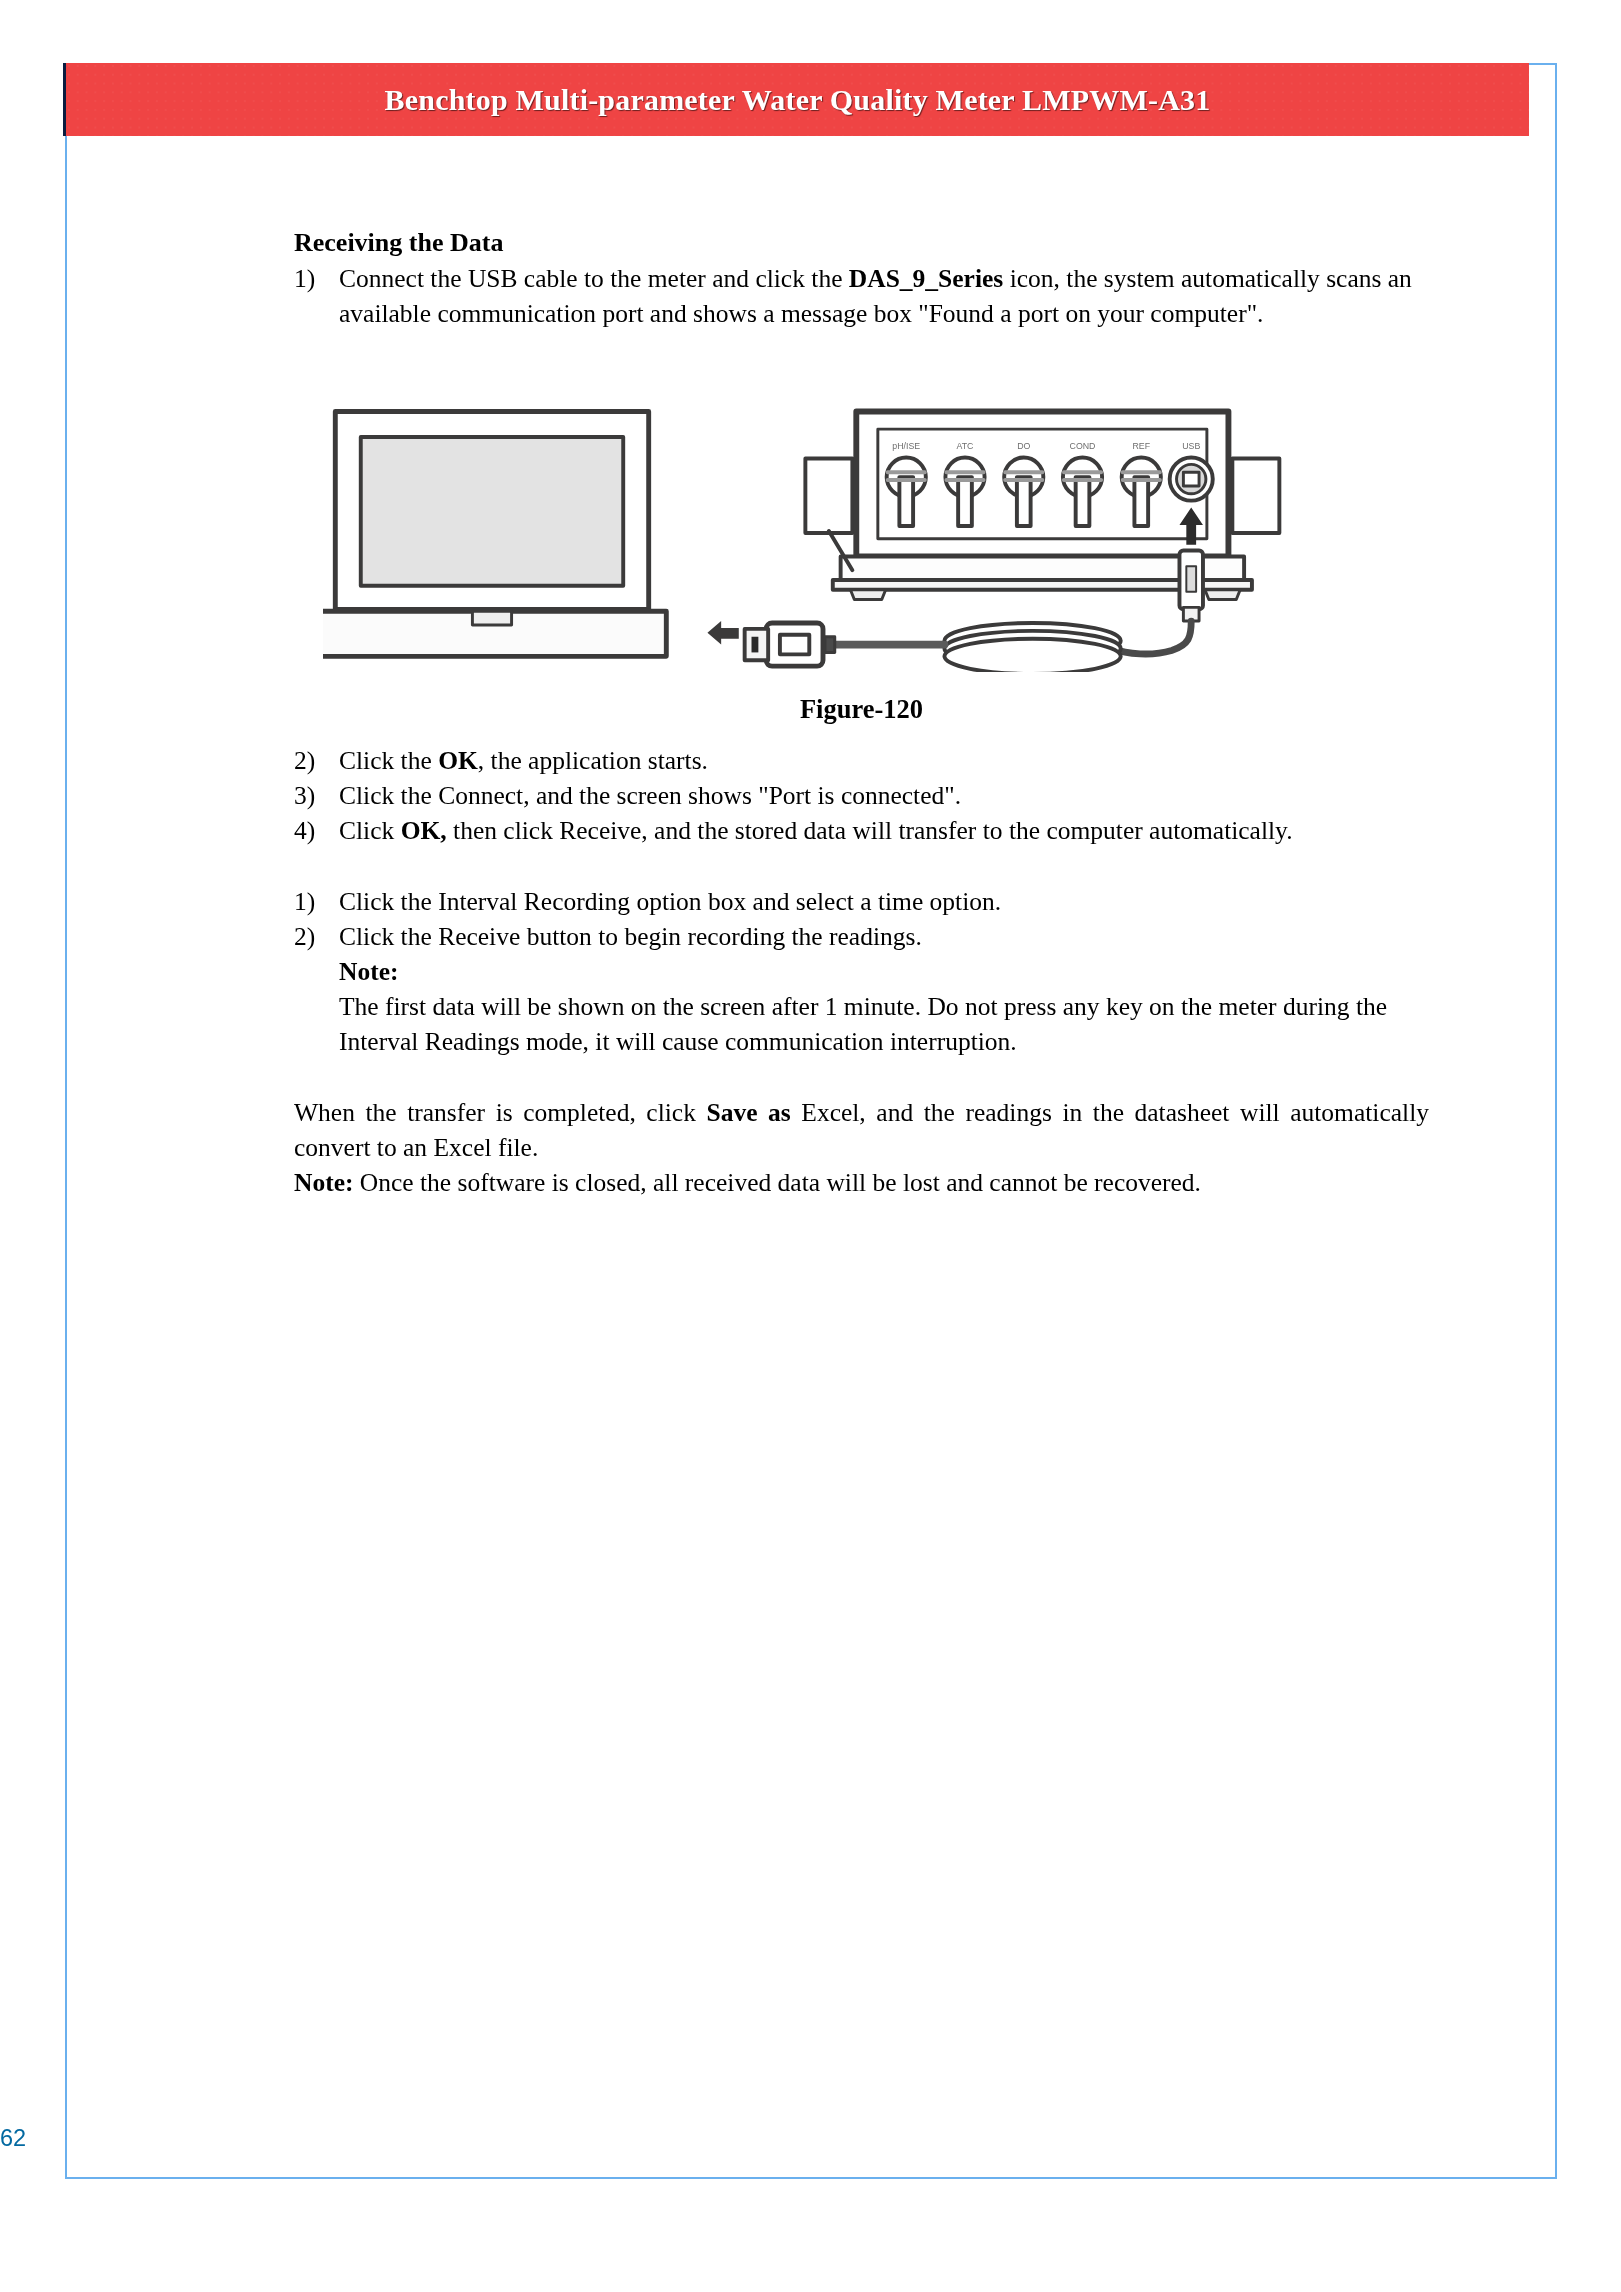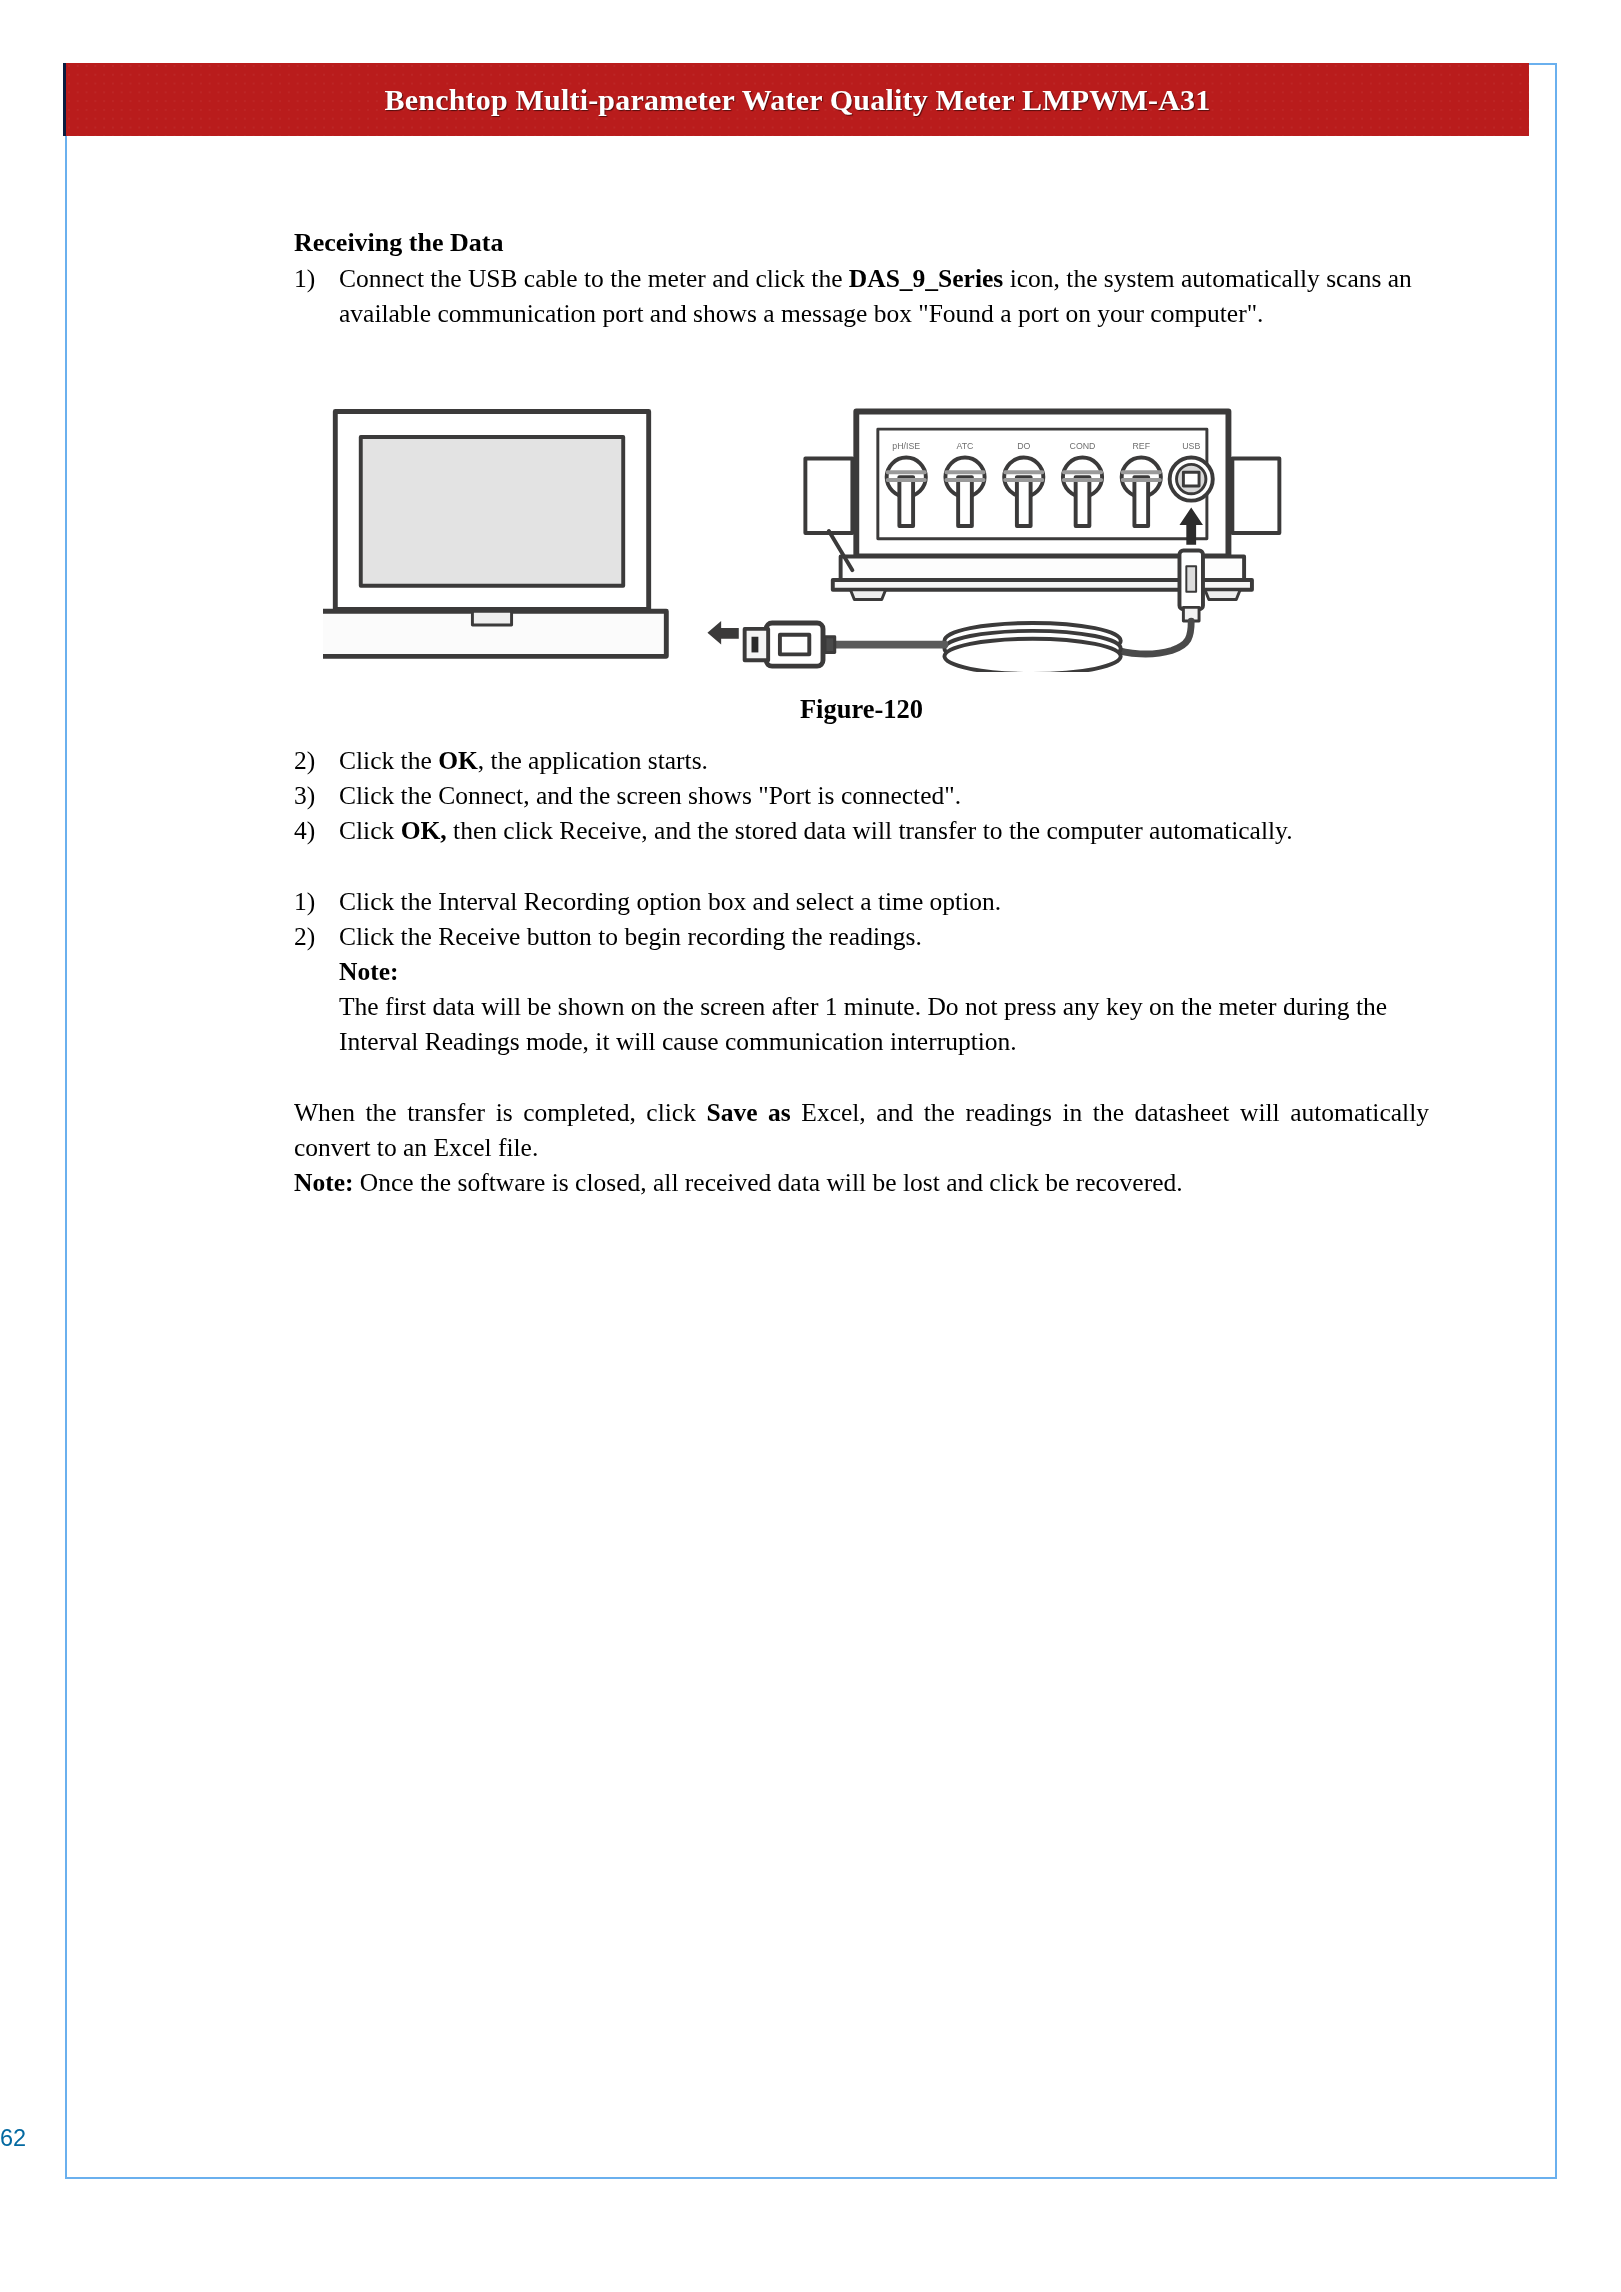--- a/index.html
+++ b/index.html
@@ -28,21 +28,21 @@
     pointer-events: none;
   }
 
   
   .header-banner {
     position: absolute;
     left: 63px;
     top: 63px;
     width: 1466px;
     height: 73px;
-    background: #b91c1c;
+    background: #ef4444;
     border-left: 3.9px solid #0a1c40;
     box-sizing: border-box;
     display: flex;
     align-items: center;
     justify-content: center;
   }
   .header-banner::after {
     content: "";
     position: absolute;
     left: 0; top: 0; right: 0; bottom: 0;
@@ -314,17 +314,17 @@
   <div class="nested">
     <div class="para"><b>Note:</b></div>
     <div class="para">The first data will be shown on the screen after 1 minute. Do not press any key on the meter during the Interval Readings mode, it will cause communication interruption.</div>
   </div>
 
   <div class="gap-34"></div>
 
 
   <p class="para justified"><span>When the transfer is completed, click </span><b>Save as</b><span> Excel, and the readings in the datasheet will automatically convert to an Excel file.</span></p>
 
-  <p class="para justified"><b>Note:</b><span> Once the software is closed, all received data will be lost and click be recovered.</span></p>
+  <p class="para justified"><b>Note:</b><span> Once the software is closed, all received data will be lost and cannot be recovered.</span></p>
 </div>
 
 <div class="page-number">62</div>
 
 
 </body></html>

